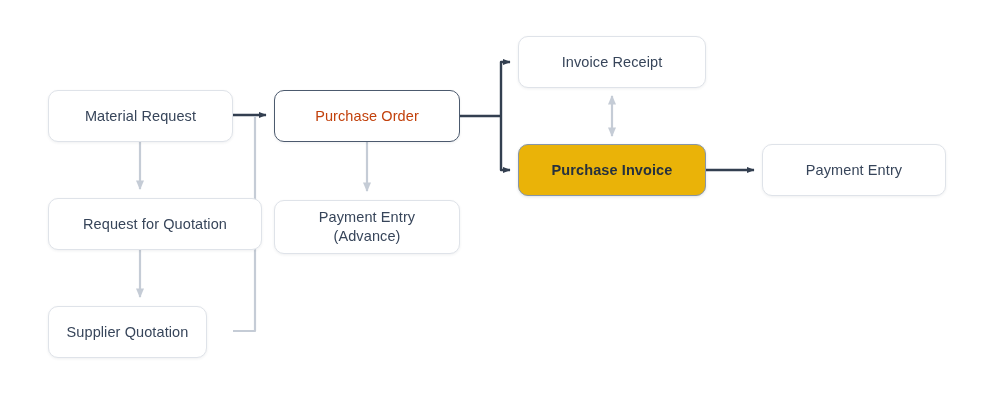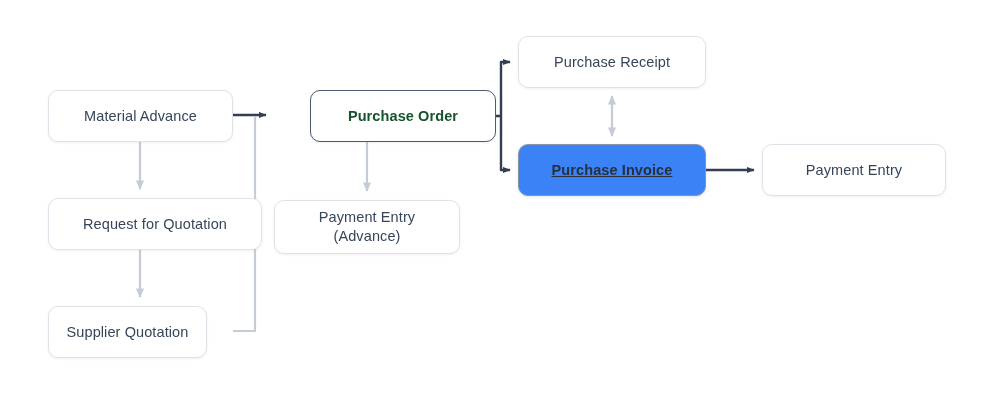--- a/index.html
+++ b/index.html
@@ -39,31 +39,29 @@
     box-shadow: 0 1px 3px rgba(25, 39, 52, 0.07);
     color: #37455a;
     font-size: 14.5px;
     line-height: 1.28;
     letter-spacing: 0.1px;
     white-space: pre-line;
     z-index: 2;
   }
   .node.strong {
     border: 1.6px solid #4c5a6e;
-    font-weight: 700;
-    color: #14532d;
-    margin-left: 36px;
+    font-weight: 400;
+    color: #c2410c;
   }
   .node.active {
-    background: #3b82f6;
+    background: #eab308;
     border: 1.6px solid #8796a8;
     font-weight: 600;
     color: #26313f;
     box-shadow: 0 1px 3px rgba(25, 39, 52, 0.13);
-    text-decoration: underline;
   }
 </style>
 </head>
 <body>
 
 <div id="canvas">
 
   <svg id="edge-layer" viewBox="0 0 1000 400" width="1000" height="400" xmlns="http://www.w3.org/2000/svg">
     <defs>
       <marker id="arrow-dark" markerWidth="9" markerHeight="9" refX="7.4" refY="3.2" orient="auto" markerUnits="userSpaceOnUse">
@@ -91,23 +89,23 @@
 
     <path d="M501,116 L501,62 L510,62" fill="none" stroke="#333f50" stroke-width="2.4" stroke-linejoin="round" marker-end="url(#arrow-dark)"></path>
 
     <path d="M501,116 L501,170 L510,170" fill="none" stroke="#333f50" stroke-width="2.4" stroke-linejoin="round" marker-end="url(#arrow-dark)"></path>
 
     <path d="M612,96 L612,136" fill="none" stroke="#c5ccd6" stroke-width="2.2" marker-start="url(#arrow-light-start)" marker-end="url(#arrow-light)"></path>
 
     <path d="M706,170 L754,170" fill="none" stroke="#333f50" stroke-width="2.4" marker-end="url(#arrow-dark)"></path>
   </svg>
 
-  <div class="node" style="left: 48px; top: 90px; width: 185px; height: 52px;">Material Advance</div>
+  <div class="node" style="left: 48px; top: 90px; width: 185px; height: 52px;">Material Request</div>
   <div class="node" style="left: 48px; top: 198px; width: 214px; height: 52px;">Request for Quotation</div>
   <div class="node" style="left: 48px; top: 306px; width: 159px; height: 52px;">Supplier Quotation</div>
   <div class="node strong" style="left: 274px; top: 90px; width: 186px; height: 52px;">Purchase Order</div>
   <div class="node" style="left: 274px; top: 200px; width: 186px; height: 54px;">Payment Entry
 (Advance)</div>
-  <div class="node" style="left: 518px; top: 36px; width: 188px; height: 52px;">Purchase Receipt</div>
+  <div class="node" style="left: 518px; top: 36px; width: 188px; height: 52px;">Invoice Receipt</div>
   <div class="node active" style="left: 518px; top: 144px; width: 188px; height: 52px;">Purchase Invoice</div>
   <div class="node" style="left: 762px; top: 144px; width: 184px; height: 52px;">Payment Entry</div>
 
 </div>
 
 </body></html>

